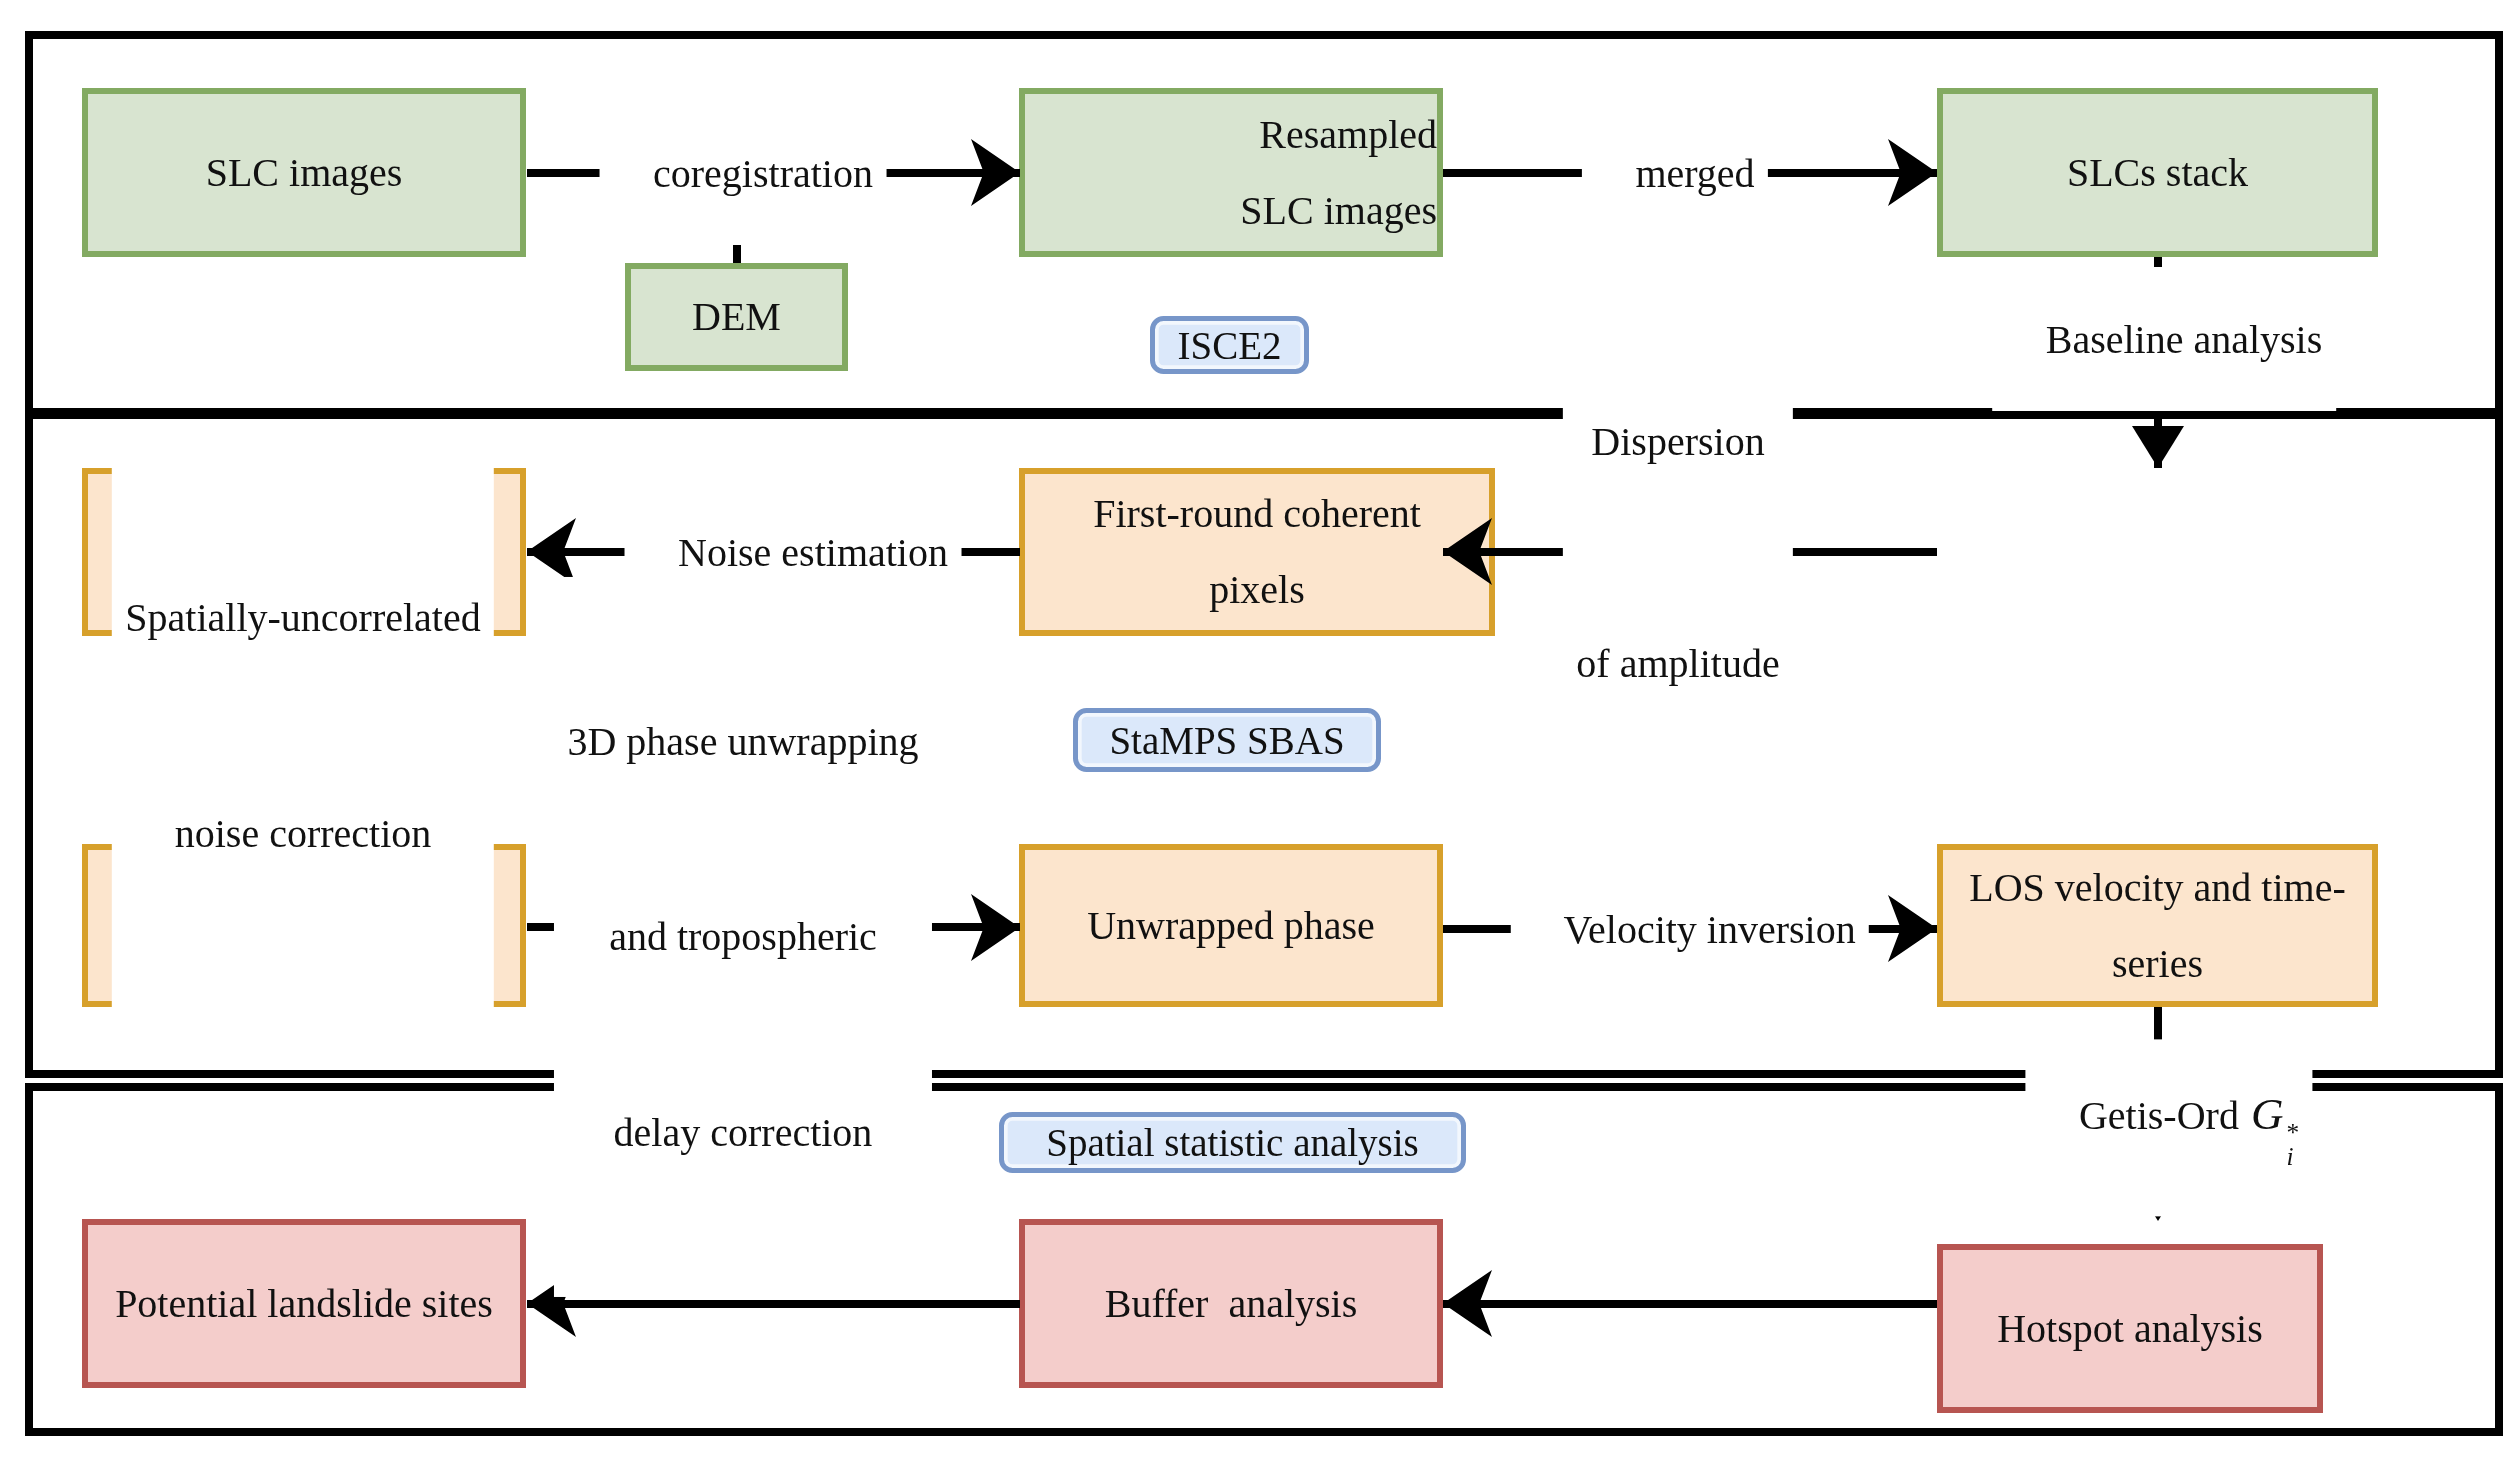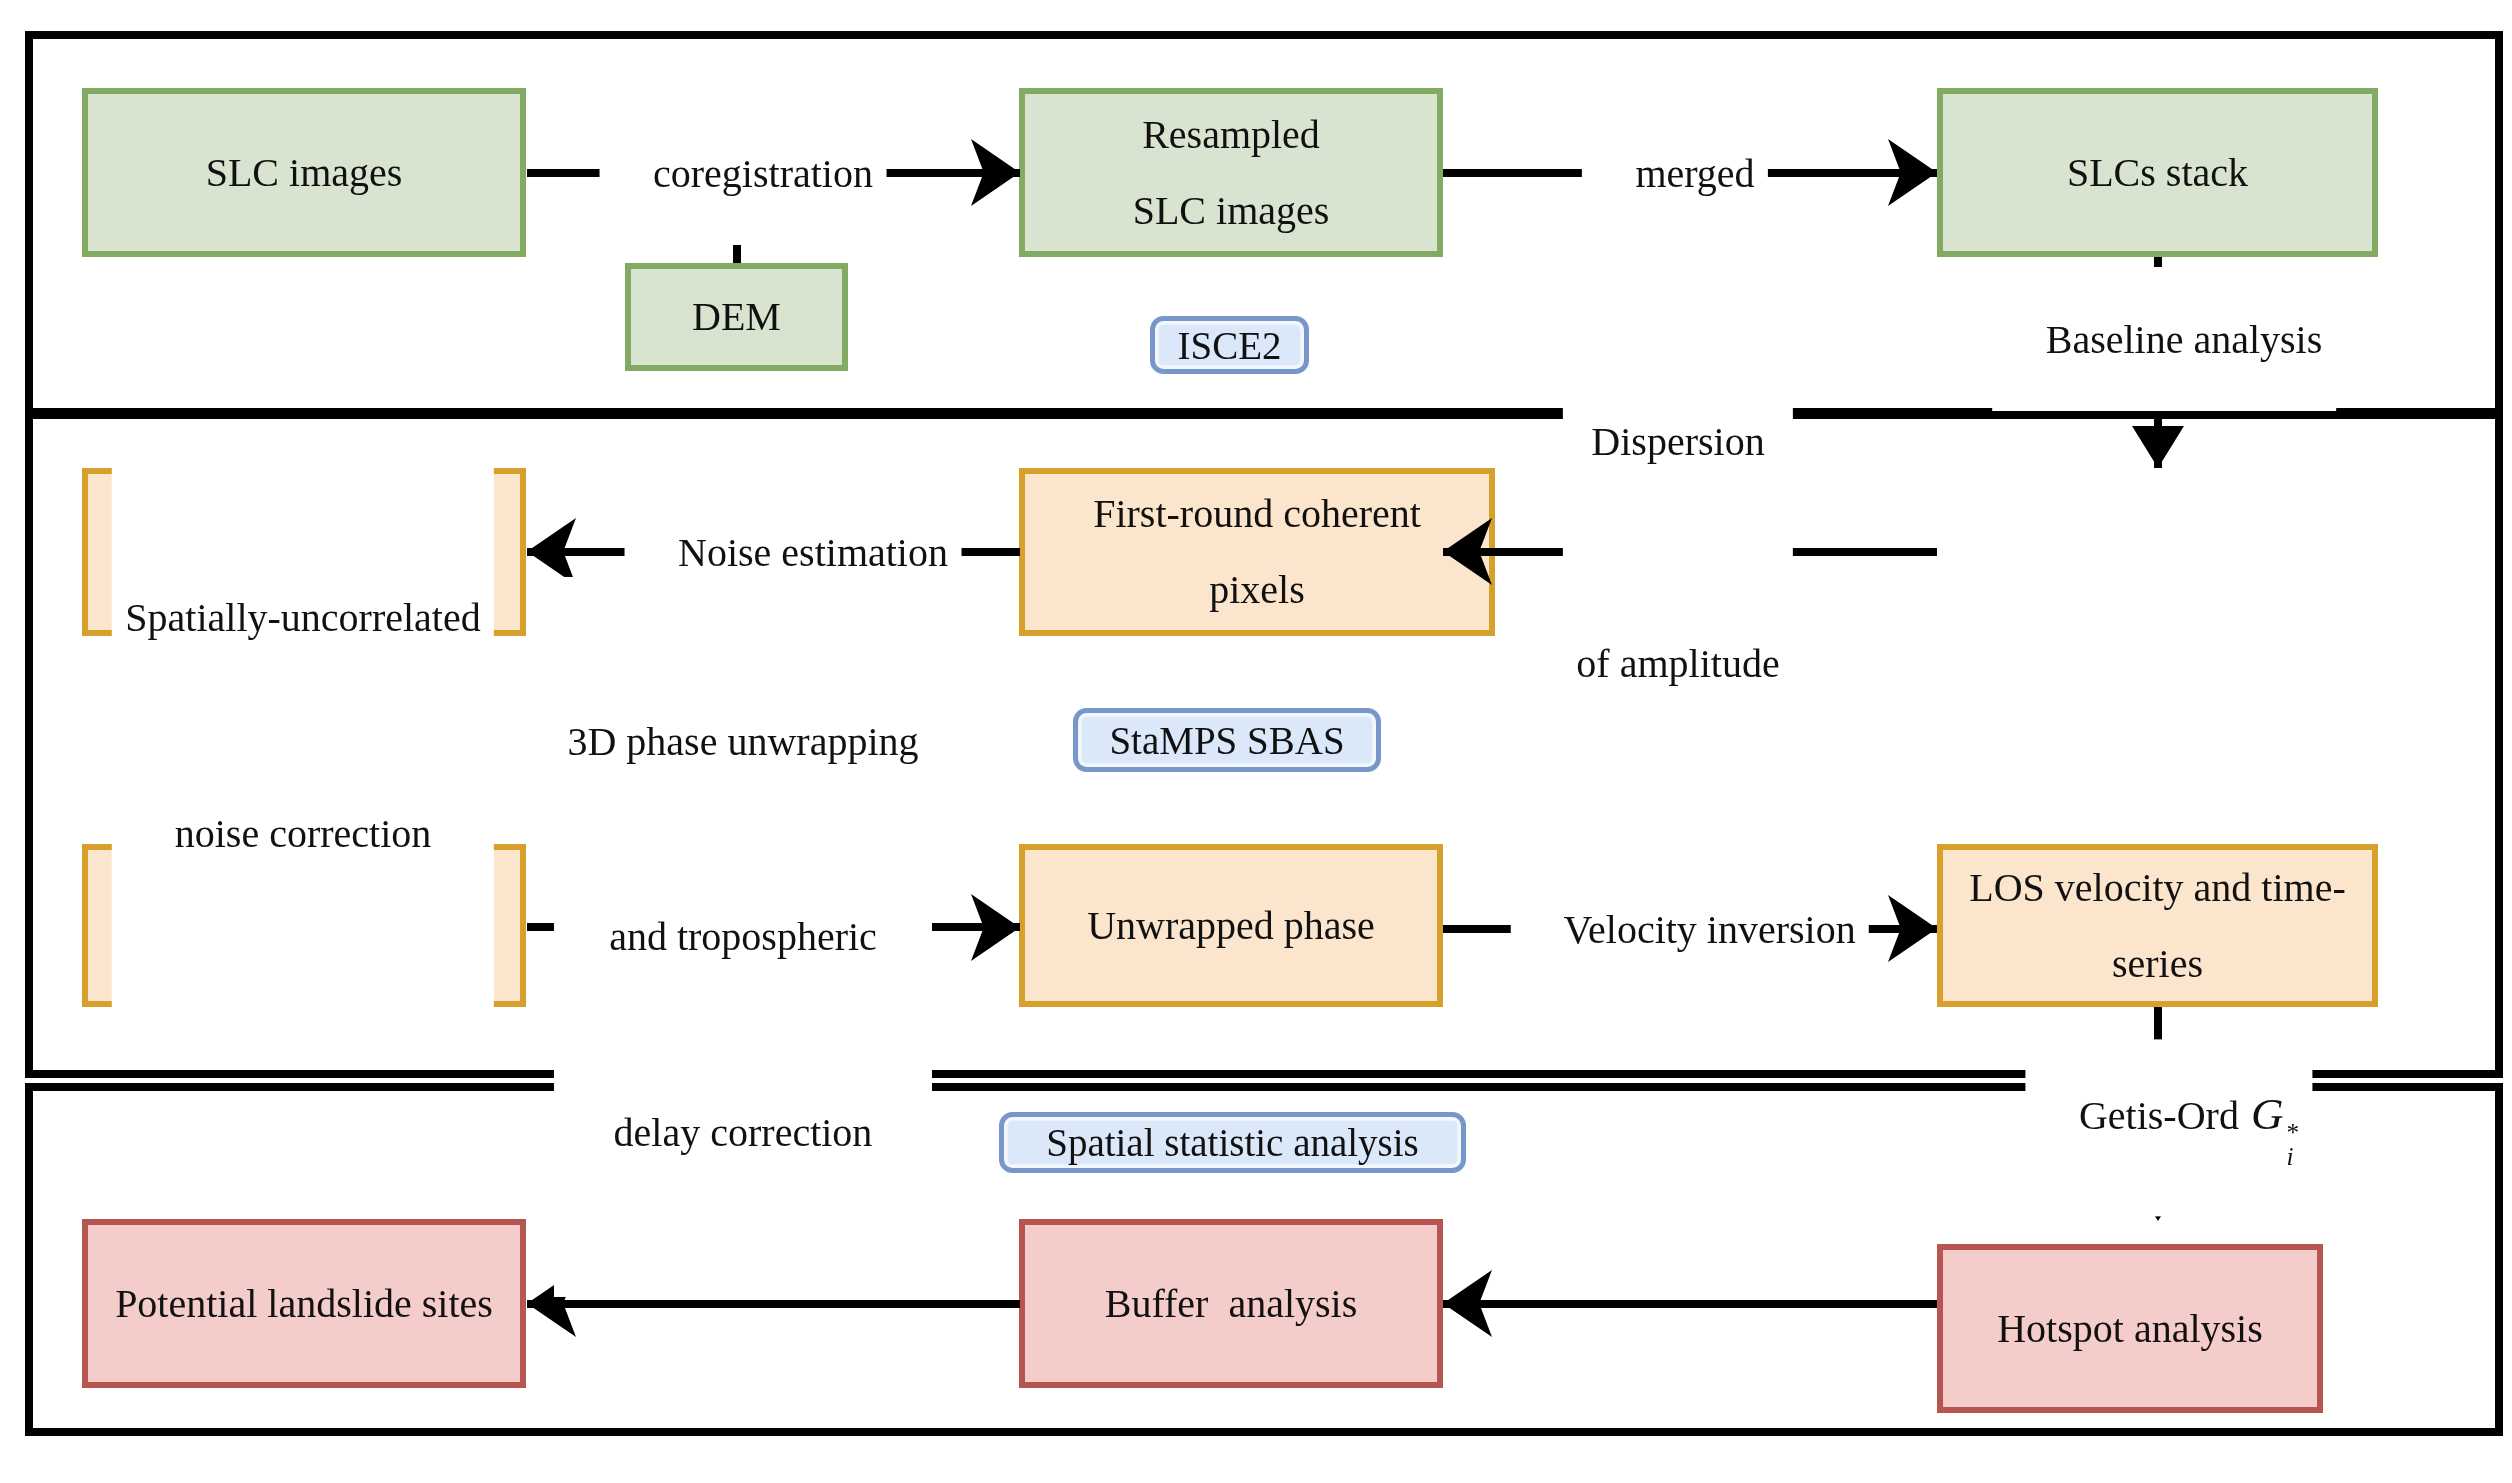--- a/index.html
+++ b/index.html
@@ -58,21 +58,21 @@
   <div class="panel" style="left:25px;top:31px;width:2462px;height:369px;"></div>
   <div class="panel" style="left:25px;top:411px;width:2462px;height:651px;"></div>
   <div class="panel" style="left:25px;top:1083px;width:2462px;height:337px;"></div>
 
   <div class="node green" style="left:82px;top:88px;width:444px;height:169px;">
     <span class="line">SLC images</span>
   </div>
   <div class="node green" style="left:625px;top:263px;width:223px;height:108px;">
     <span class="line">DEM</span>
   </div>
-  <div class="node green" style="left:1019px;top:88px;width:424px;height:169px;">
+  <div class="node green" style="left:1019px;top:88px;width:424px;height:169px;align-items:flex-end;">
     <span class="line">Resampled</span>
     <span class="line">SLC images</span>
   </div>
   <div class="node green" style="left:1937px;top:88px;width:441px;height:169px;">
     <span class="line">SLCs stack</span>
   </div>
   <div class="badge" style="left:1150px;top:316px;width:159px;height:58px;">
     <span>ISCE2</span>
   </div>
 

